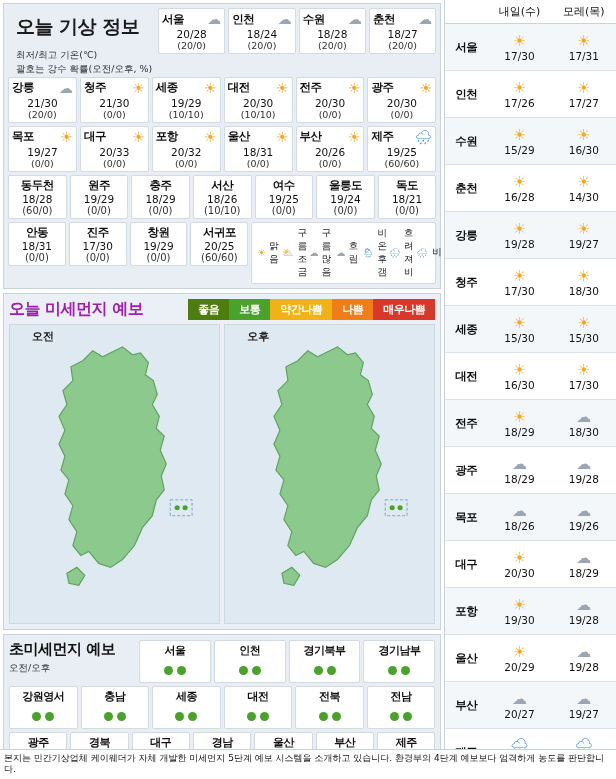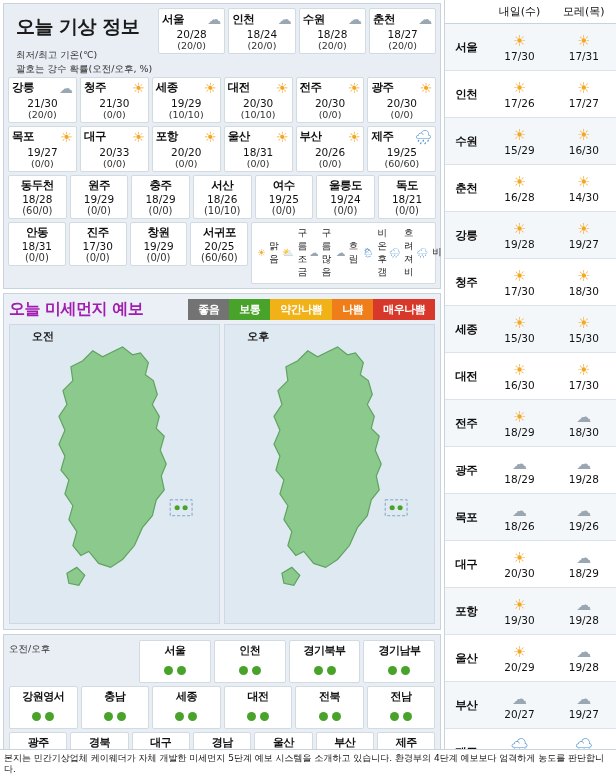--- a/index.html
+++ b/index.html
@@ -214,21 +214,21 @@
               <span style="font-size:14px"><span style="color:#f5a623">☀</span></span>
             </div>
             <div class="temps">20/33</div>
             <div class="prec">(0/0)</div>
           </div>
           <div class="wcell">
             <div class="ct">
               <span class="city">포항</span>
               <span style="font-size:14px"><span style="color:#f5a623">☀</span></span>
             </div>
-            <div class="temps">20/20</div>
+            <div class="temps">20/32</div>
             <div class="prec">(0/0)</div>
           </div>
           <div class="wcell">
             <div class="ct">
               <span class="city">울산</span>
               <span style="font-size:14px"><span style="color:#f5a623">☀</span></span>
             </div>
             <div class="temps">18/31</div>
             <div class="prec">(0/0)</div>
           </div>
@@ -356,21 +356,21 @@
               </div>
             </div>
         </div>
       </div>
     </div>
 
     <div class="dust">
       <div class="dust-head">
         <div class="dust-title">오늘 미세먼지 예보</div>
         <div class="grade-bar" id="grade-bar">
-            <span class="grade" style="background: #737373;">좋음</span>
+            <span class="grade" style="background: #4d7c0f;">좋음</span>
             <span class="grade" style="background: rgb(73, 163, 42);">보통</span>
             <span class="grade" style="background: rgb(240, 178, 22);">약간나쁨</span>
             <span class="grade" style="background: rgb(239, 125, 26);">나쁨</span>
             <span class="grade" style="background: rgb(216, 56, 42);">매우나쁨</span>
           </div>
       </div>
       <div class="maps">
         <div class="map-box">
           <div class="map-label">오전</div>
           <svg class="kmap" viewBox="0 0 200 300" preserveAspectRatio="xMidYMid meet">
@@ -390,20 +390,21 @@
             <circle cx="163" cy="184" r="2.6" fill="#49a32a"></circle>
             <circle cx="171" cy="184" r="2.6" fill="#49a32a"></circle>
           </svg>
         </div>
       </div>
     </div>
 
     <div class="ultra">
       <div class="ultra-head">
         <div class="ultra-title-wrap">
+          <div class="ultra-title">초미세먼지 예보</div>
           <div class="ultra-sub">오전/오후</div>
         </div>
         <div class="ucells" id="ultra-row1">
             <div class="ucell">
               <div class="city">서울</div>
               <div class="dots"><span class="dot" style="background:#49a32a"></span><span class="dot" style="background:#49a32a"></span></div>
             </div>
             <div class="ucell">
               <div class="city">인천</div>
               <div class="dots"><span class="dot" style="background:#49a32a"></span><span class="dot" style="background:#49a32a"></span></div>

